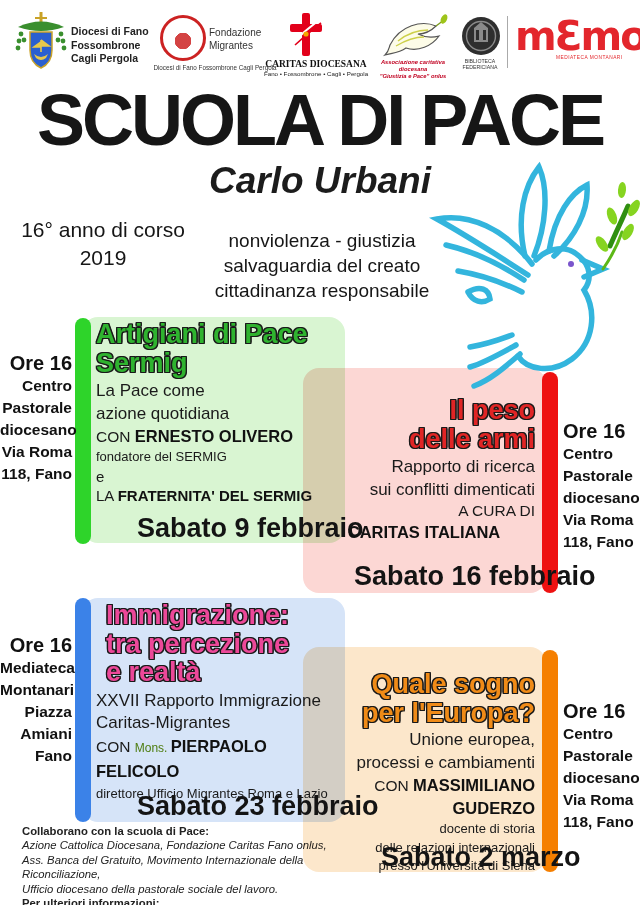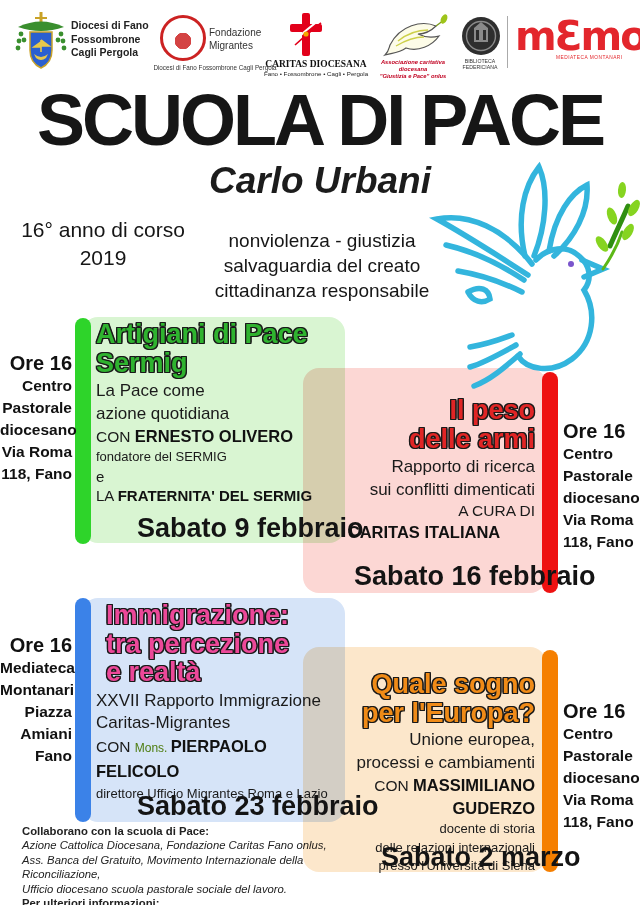--- a/index.html
+++ b/index.html
@@ -1,21 +1,21 @@
 <!DOCTYPE html>
 <html><head>
 <meta charset="utf-8">
 <style>
   * { box-sizing: border-box; }
   body { margin:0; background:#fff; font-family:"Liberation Sans", sans-serif; }
   .poster { position:relative; width:640px; height:905px; background:#fff; overflow:hidden; color:#111; }
 
   
   .hdr { position:absolute; }
-  .crest-text { left:71px; top:19px; font-size:10.5px; line-height:13.5px; font-weight:bold; color:#222; }
+  .crest-text { left:71px; top:25px; font-size:10.5px; line-height:13.5px; font-weight:bold; color:#222; }
   .migr-ring { left:160px; top:15px; width:46px; height:46px; border:3px solid #c22; border-radius:50%;
                display:flex; align-items:center; justify-content:center; }
   .migr-inner { width:30px; height:30px; border-radius:50%; background:
                 radial-gradient(circle at 50% 60%, #c22 0 35%, #fff 36% 100%); opacity:.85; }
   .migr-text { left:209px; top:27px; font-size:10px; line-height:12.5px; color:#333; }
   .migr-cap { left:143px; top:64px; width:144px; font-size:6.3px; color:#333; text-align:center; }
   .caritas-title { left:263px; top:59px; width:106px; text-align:center; font-family:"Liberation Serif",serif;
                    font-weight:bold; font-size:9.5px; color:#111; }
   .caritas-cap { left:263px; top:70px; width:106px; text-align:center; font-size:6.2px; color:#222; }
   .gp-cap { left:366px; top:59px; width:94px; text-align:center; font-size:5.8px; line-height:7px;
@@ -288,18 +288,18 @@
     <span>Pastorale</span>
     <span>diocesano</span>
     <span>Via Roma</span>
     <span>118, Fano</span>
   </div>
 
   <div class="footer">
     <div class="f-bold">Collaborano con la scuola di Pace:</div>
     <div class="f-it">Azione Cattolica Diocesana, Fondazione Caritas Fano onlus,</div>
     <div class="f-it">Ass. Banca del Gratuito, Movimento Internazionale della Riconciliazione,</div>
-    <div class="f-it">Ufficio diocesano scuola pastorale sociale del lavoro.</div>
+    <div class="f-it">Ufficio diocesano della pastorale sociale del lavoro.</div>
     <div class="f-bold">Per ulteriori informazioni:</div>
 
   </div>
 
 </div>
 
 </body></html>

